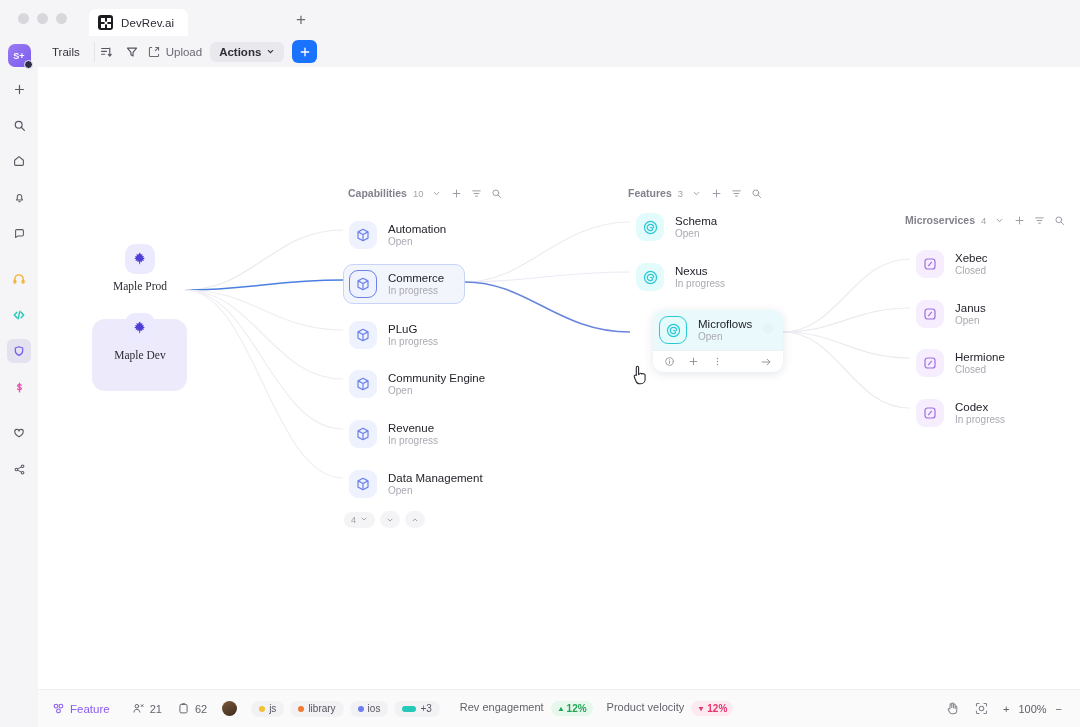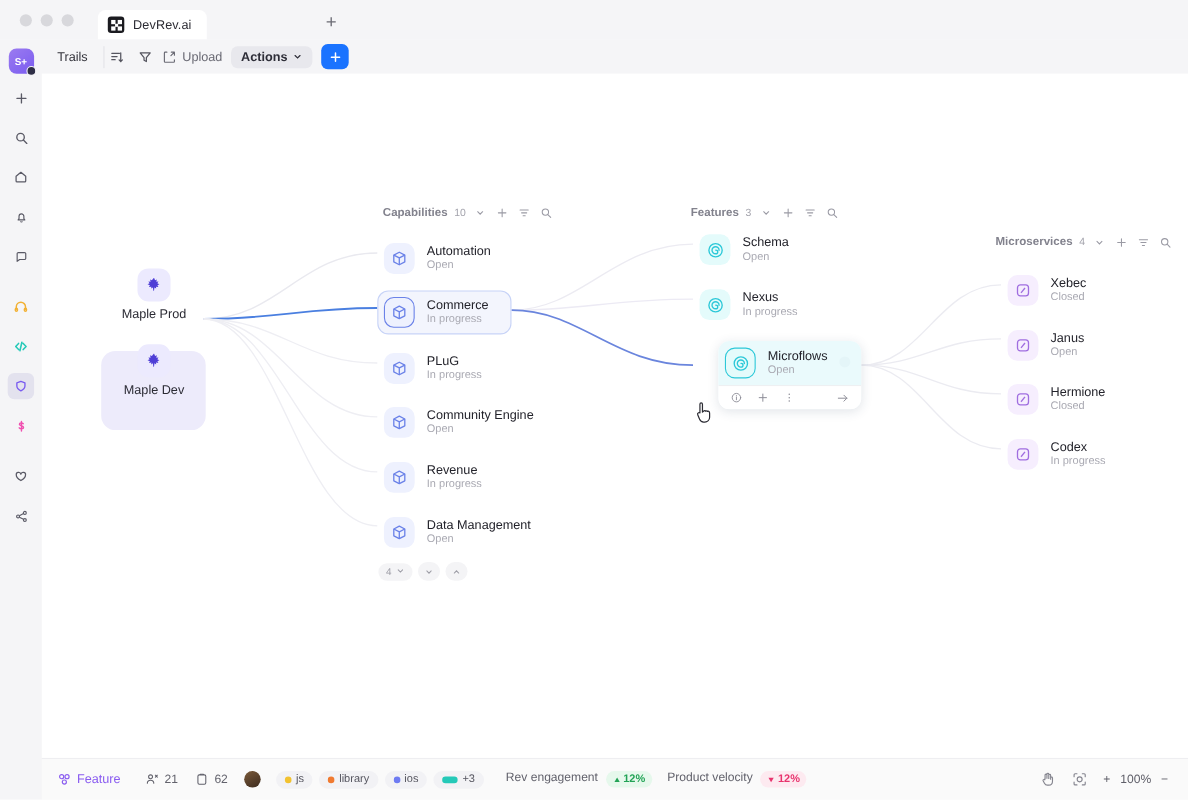--- a/index.html
+++ b/index.html
@@ -155,21 +155,21 @@
     cursor: pointer; }
   .hc-bar .spacer { flex: 1; }
 
   
   .maple { position: absolute; display: flex; flex-direction: column;
     align-items: center; gap: 6px; cursor: pointer; }
   .maple .mico {
     width: 30px; height: 30px; border-radius: 10px; background: #eceafe;
     display: flex; align-items: center; justify-content: center;
   }
-  .maple .mnm { font-size: 11.5px; color: #2b2b34; white-space: nowrap; }
+  .maple .mnm { font-size: 11.5px; color: #2b2b34; white-space: nowrap; font-family: Liberation Serif, serif; }
   .maple-selected {
     position: absolute; background: #edebfb; border-radius: 13px;
   }
 
   
   .morepill {
     position: absolute; display: flex; align-items: center; gap: 5px;
   }
   .mp-a {
     display: flex; align-items: center; gap: 4px; background: #f4f4f6;

